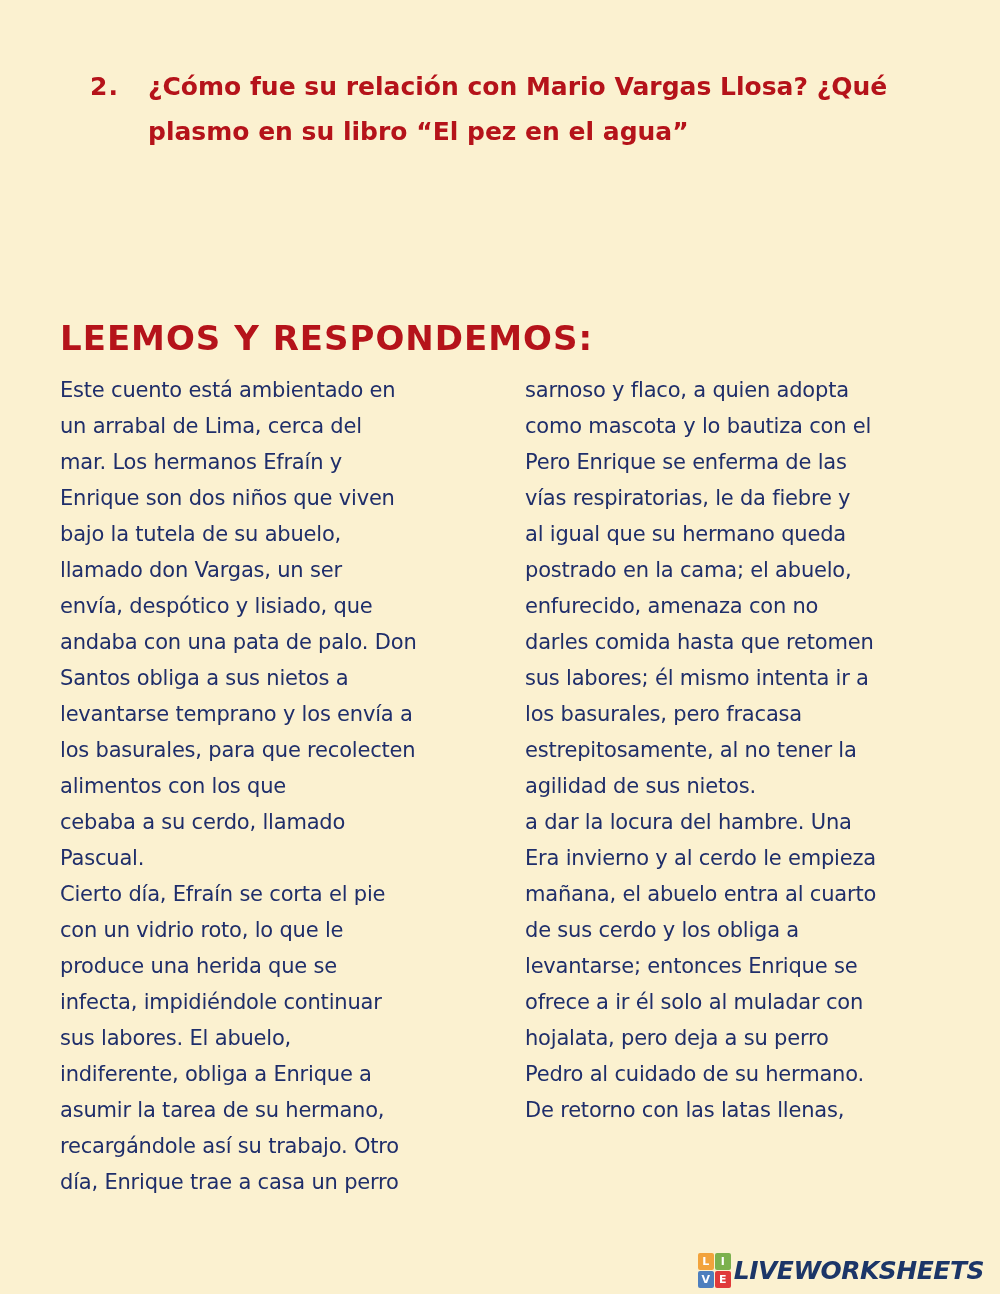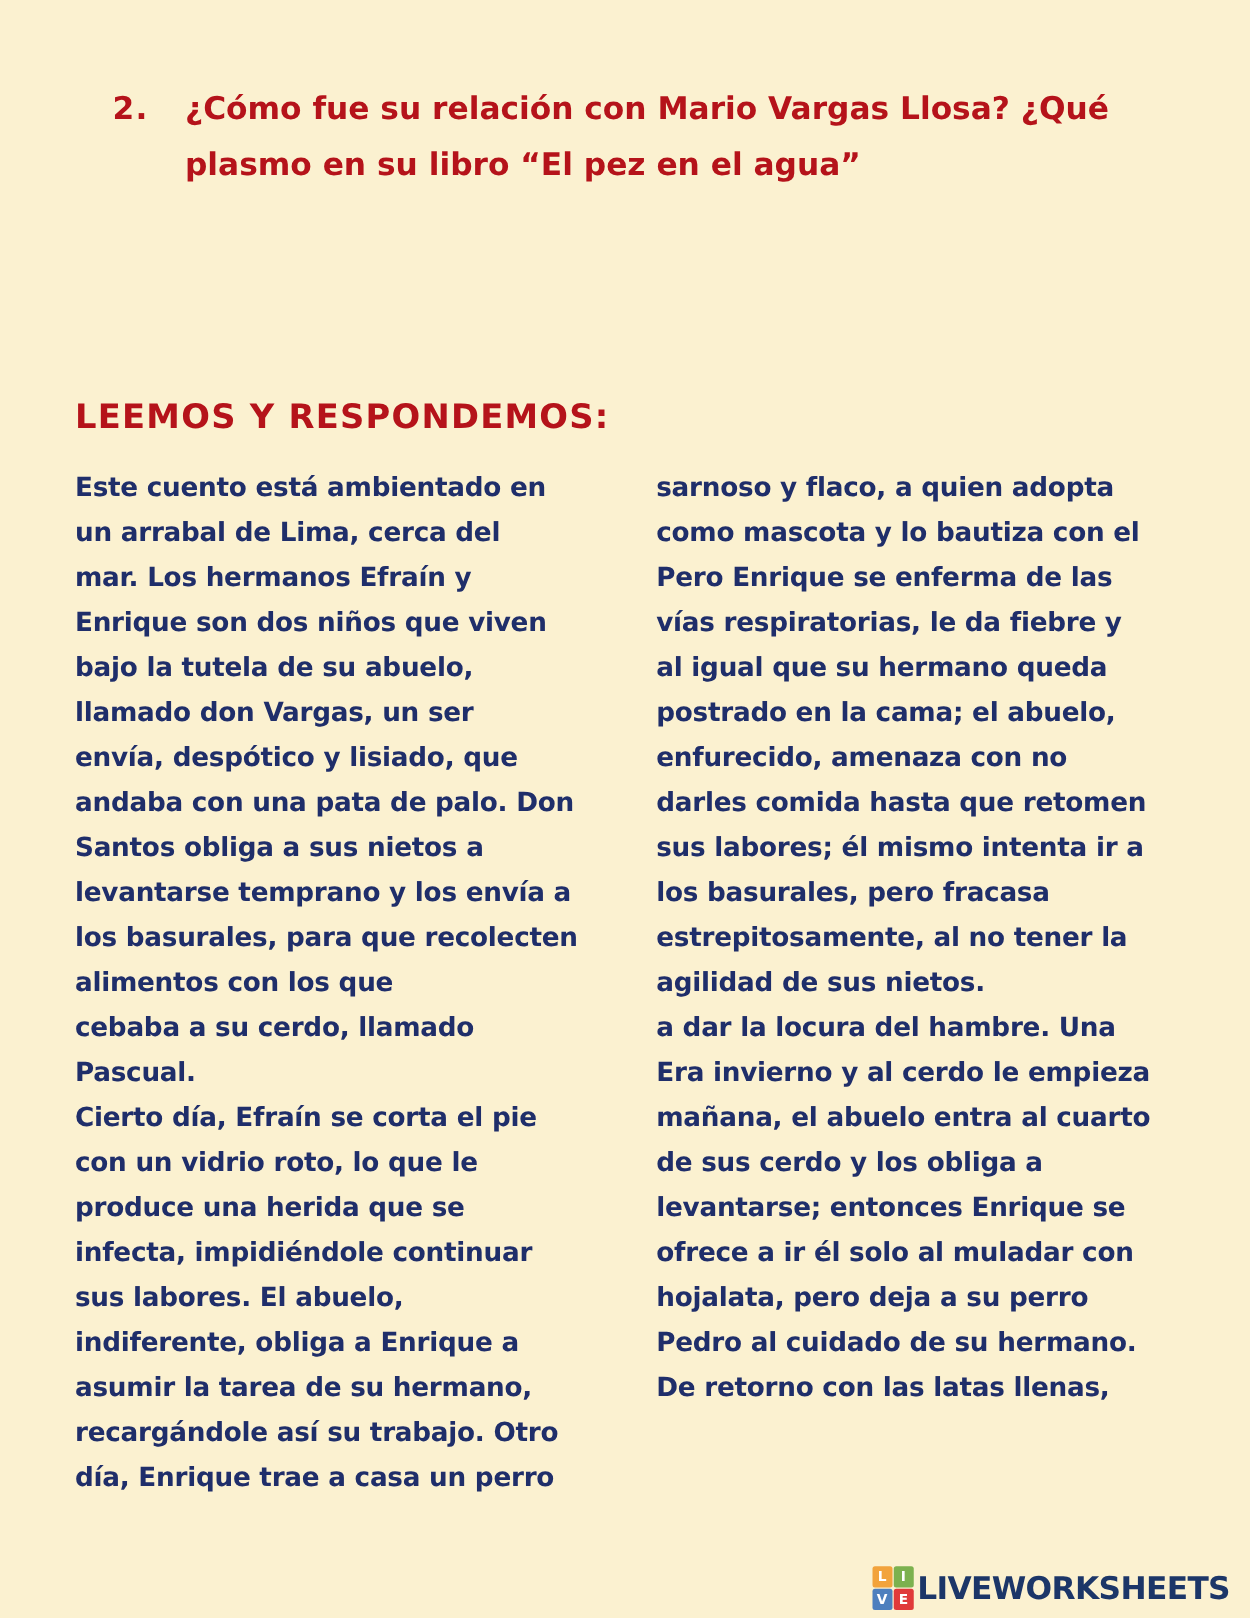--- a/index.html
+++ b/index.html
@@ -16,29 +16,29 @@
     position:absolute;left:90px;top:64px;width:860px;
     display:grid;grid-template-columns:58px 1fr;
     color:#b5131a;font-weight:bold;font-size:25px;line-height:45px;
   }
   .question .num{letter-spacing:1px;}
   .question .qlines div{white-space:nowrap;}
 
   
   .section-heading{
     position:absolute;left:60px;top:318px;
-    color:#b5131a;font-weight:bold;font-size:27px;letter-spacing:1px;
+    color:#b5131a;font-weight:bold;font-size:34px;letter-spacing:1px;
     white-space:nowrap;
   }
 
   
   .columns{
     position:absolute;left:60px;top:372px;
     display:flex;gap:20px;
-    color:#1f2e6a;font-weight:bold;font-size:21px;line-height:36px;
+    color:#1f2e6a;font-weight:normal;font-size:21px;line-height:36px;
   }
   .col{width:445px;}
   .col div{white-space:nowrap;letter-spacing:-0.2px;}
 
   
   .footer{
     position:absolute;right:16px;bottom:6px;
     display:flex;align-items:center;gap:3px;
   }
   .logo-grid{
@@ -50,20 +50,21 @@
     color:#ffffff;font-weight:bold;font-size:11px;
     border-radius:2px;font-family:"DejaVu Sans", sans-serif;
   }
   .tile.t0{background:#f2a33c;}
   .tile.t1{background:#7cb14e;}
   .tile.t2{background:#4d7fbe;}
   .tile.t3{background:#e03a3a;}
   .brand{
     color:#1c3668;font-weight:bold;font-size:25px;letter-spacing:-0.5px;
     white-space:nowrap;
+    font-style:italic;
   }
 </style>
 </head>
 <body>
 
 <div class="page">
 
   <div class="question">
     <div class="num">2.</div>
     <div class="qlines">

